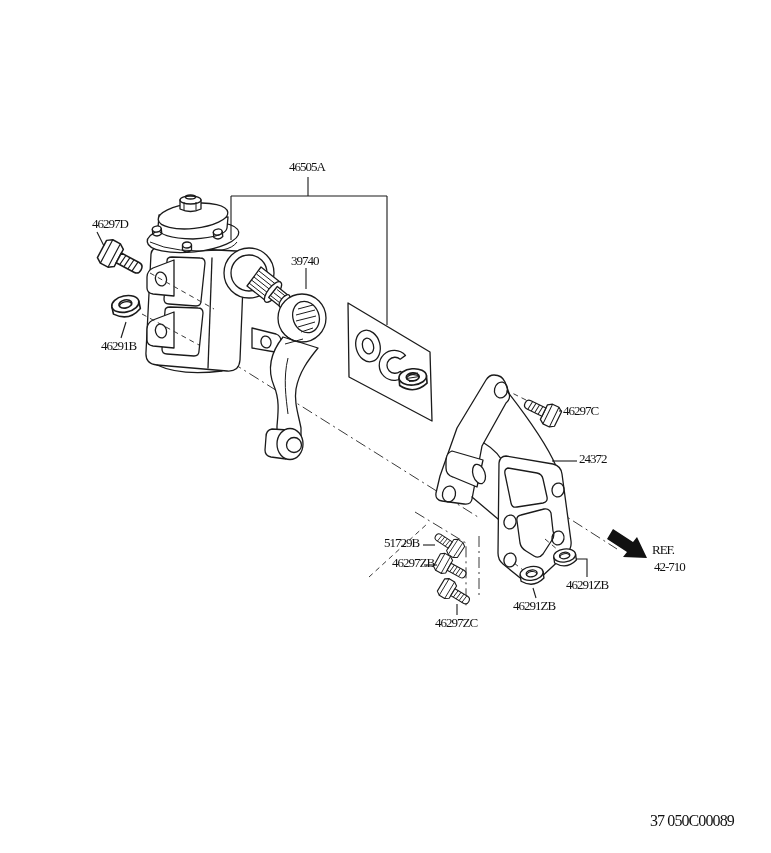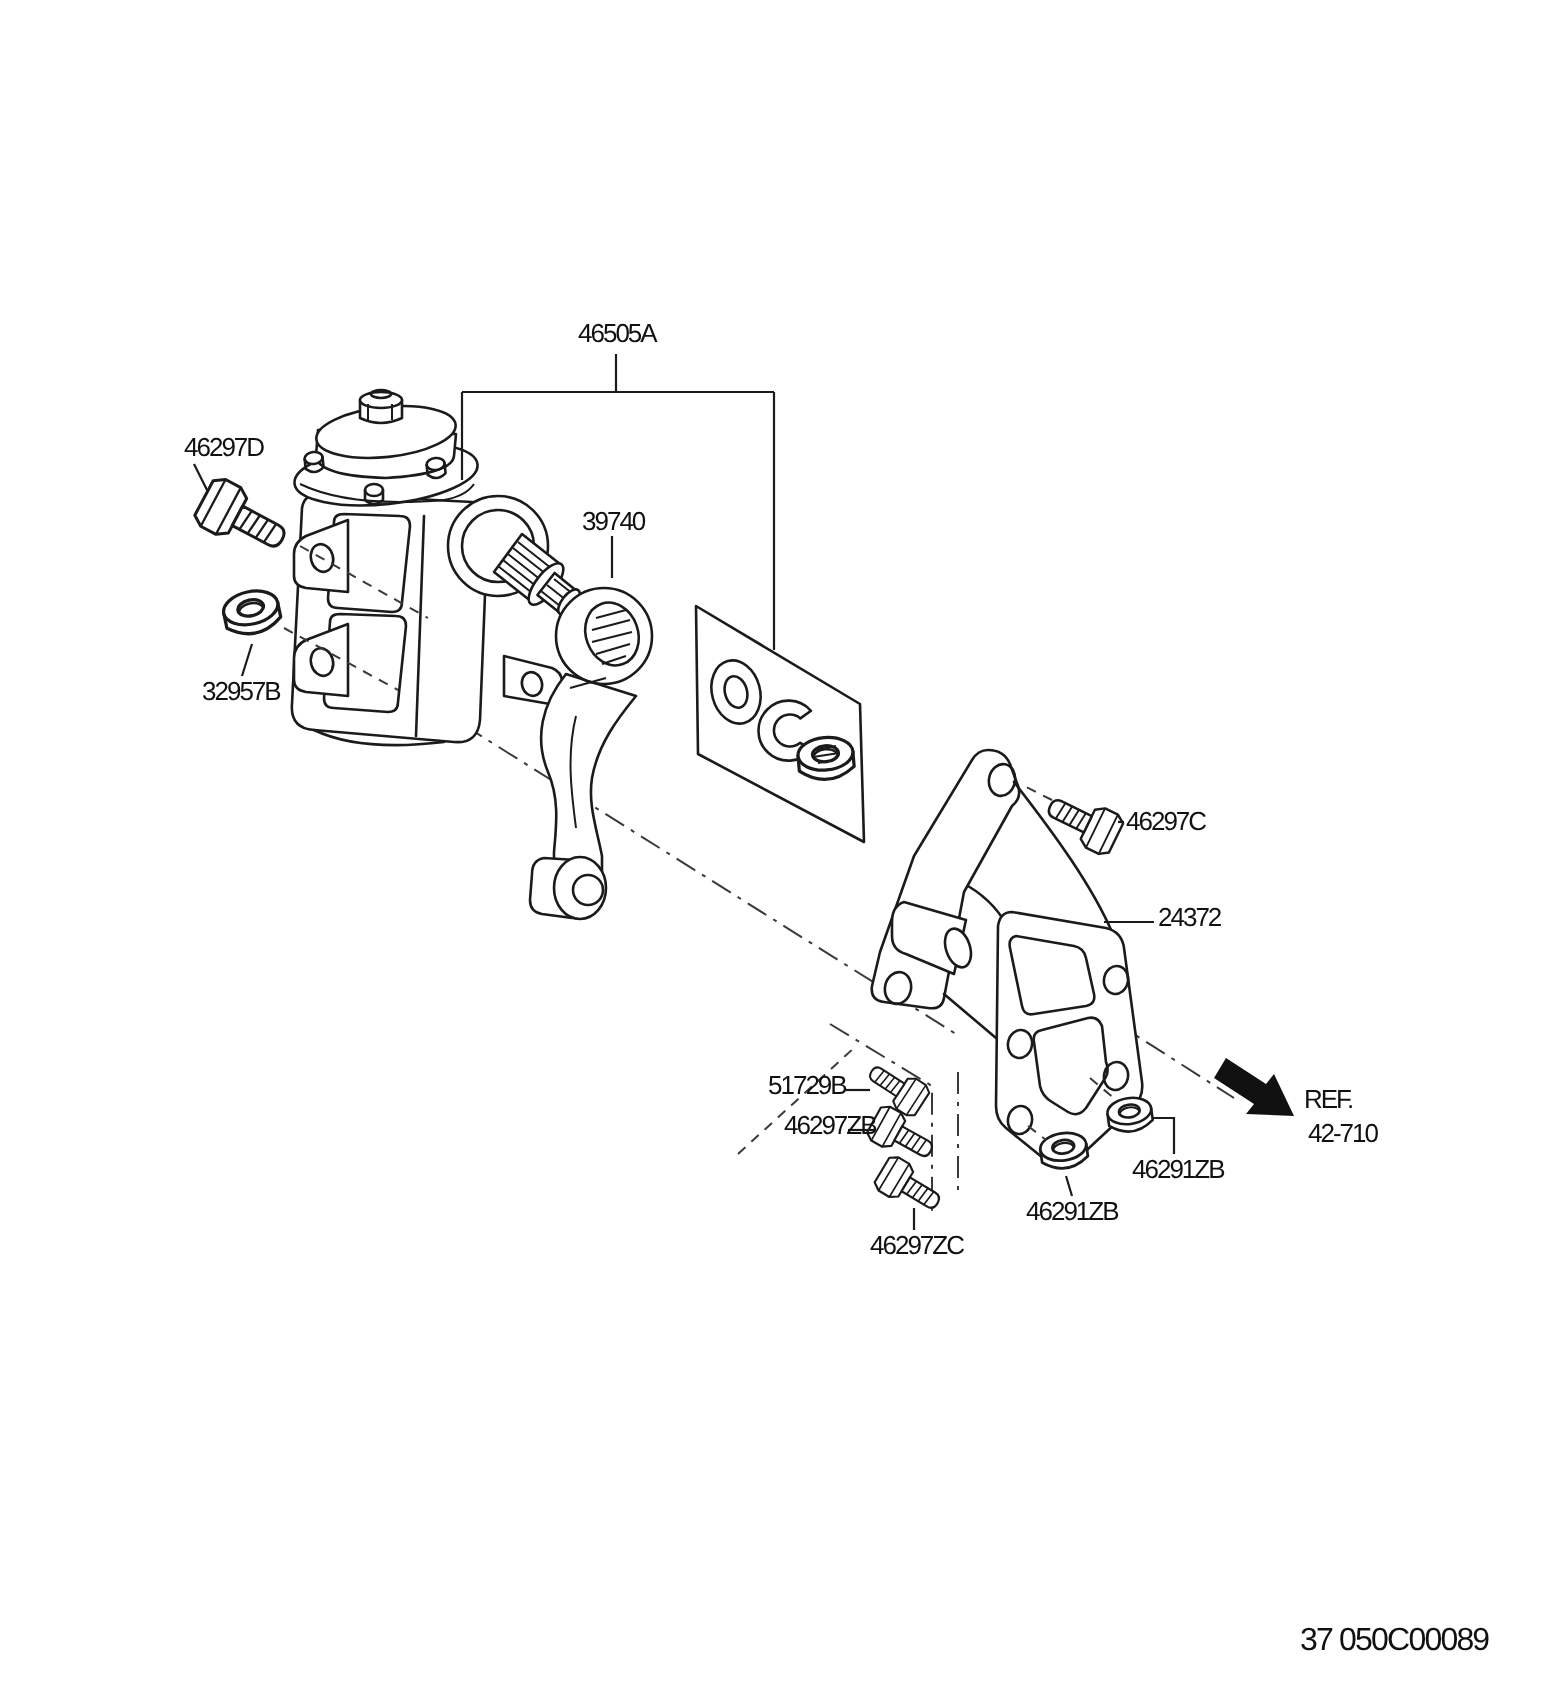--- a/index.html
+++ b/index.html
@@ -1,17 +1,17 @@
 <!DOCTYPE html>
 <html><head>
 <meta charset="utf-8">
 <style>
   html,body{margin:0;padding:0;background:#fff;}
   .stage{position:relative;width:771px;height:853px;background:#ffffff;overflow:hidden;
-         font-family:Liberation Sans, sans-serif;}
+         font-family:Liberation Serif, serif;}
   .stage svg{position:absolute;left:0;top:0;}
   .ln{fill:none;stroke:#1b1b1b;stroke-width:1.3;stroke-linecap:round;stroke-linejoin:round;}
   .fw{fill:#ffffff;stroke:#1b1b1b;stroke-width:1.3;stroke-linecap:round;stroke-linejoin:round;}
   .thin{fill:none;stroke:#1b1b1b;stroke-width:1;}
   .dsh{fill:none;stroke:#3a3a3a;stroke-width:1;stroke-dasharray:5 4;}
   .ddl{fill:none;stroke:#3a3a3a;stroke-width:1;stroke-dasharray:11 4 2 4;}
   .lead{fill:none;stroke:#1b1b1b;stroke-width:1.1;}
   .lbl{position:absolute;font-size:13px;letter-spacing:-1px;color:#111;
        white-space:nowrap;line-height:1;}
   .doc{position:absolute;font-size:16px;letter-spacing:-0.9px;color:#111;white-space:nowrap;}
@@ -169,21 +169,21 @@
     <path class="lead" d="M533,588 L536,598"></path>
     <path class="lead" d="M576,559 L587,559 L587,577"></path>
   </g>
 
   <polygon fill="#111111" points="613,529 633,542 637,537 647,558 623,557 627,552 607,539"></polygon>
 </svg>
 
 <div class="lbl" style="left:289px;top:160px">46505A</div>
 <div class="lbl" style="left:291px;top:254px">39740</div>
 <div class="lbl" style="left:92px;top:217px">46297D</div>
-<div class="lbl" style="left:101px;top:339px">32957B</div>
+<div class="lbl" style="left:101px;top:339px">46291B</div>
 <div class="lbl" style="left:563px;top:404px">46297C</div>
 <div class="lbl" style="left:579px;top:452px">24372</div>
 <div class="lbl" style="left:384px;top:536px">51729B</div>
 <div class="lbl" style="left:392px;top:556px">46297ZB</div>
 <div class="lbl" style="left:435px;top:616px">46297ZC</div>
 <div class="lbl" style="left:513px;top:599px">46291ZB</div>
 <div class="lbl" style="left:566px;top:578px">46291ZB</div>
 
 <div class="lbl" style="left:652px;top:543px">REF.</div>
 <div class="lbl" style="left:654px;top:560px">42-710</div>

